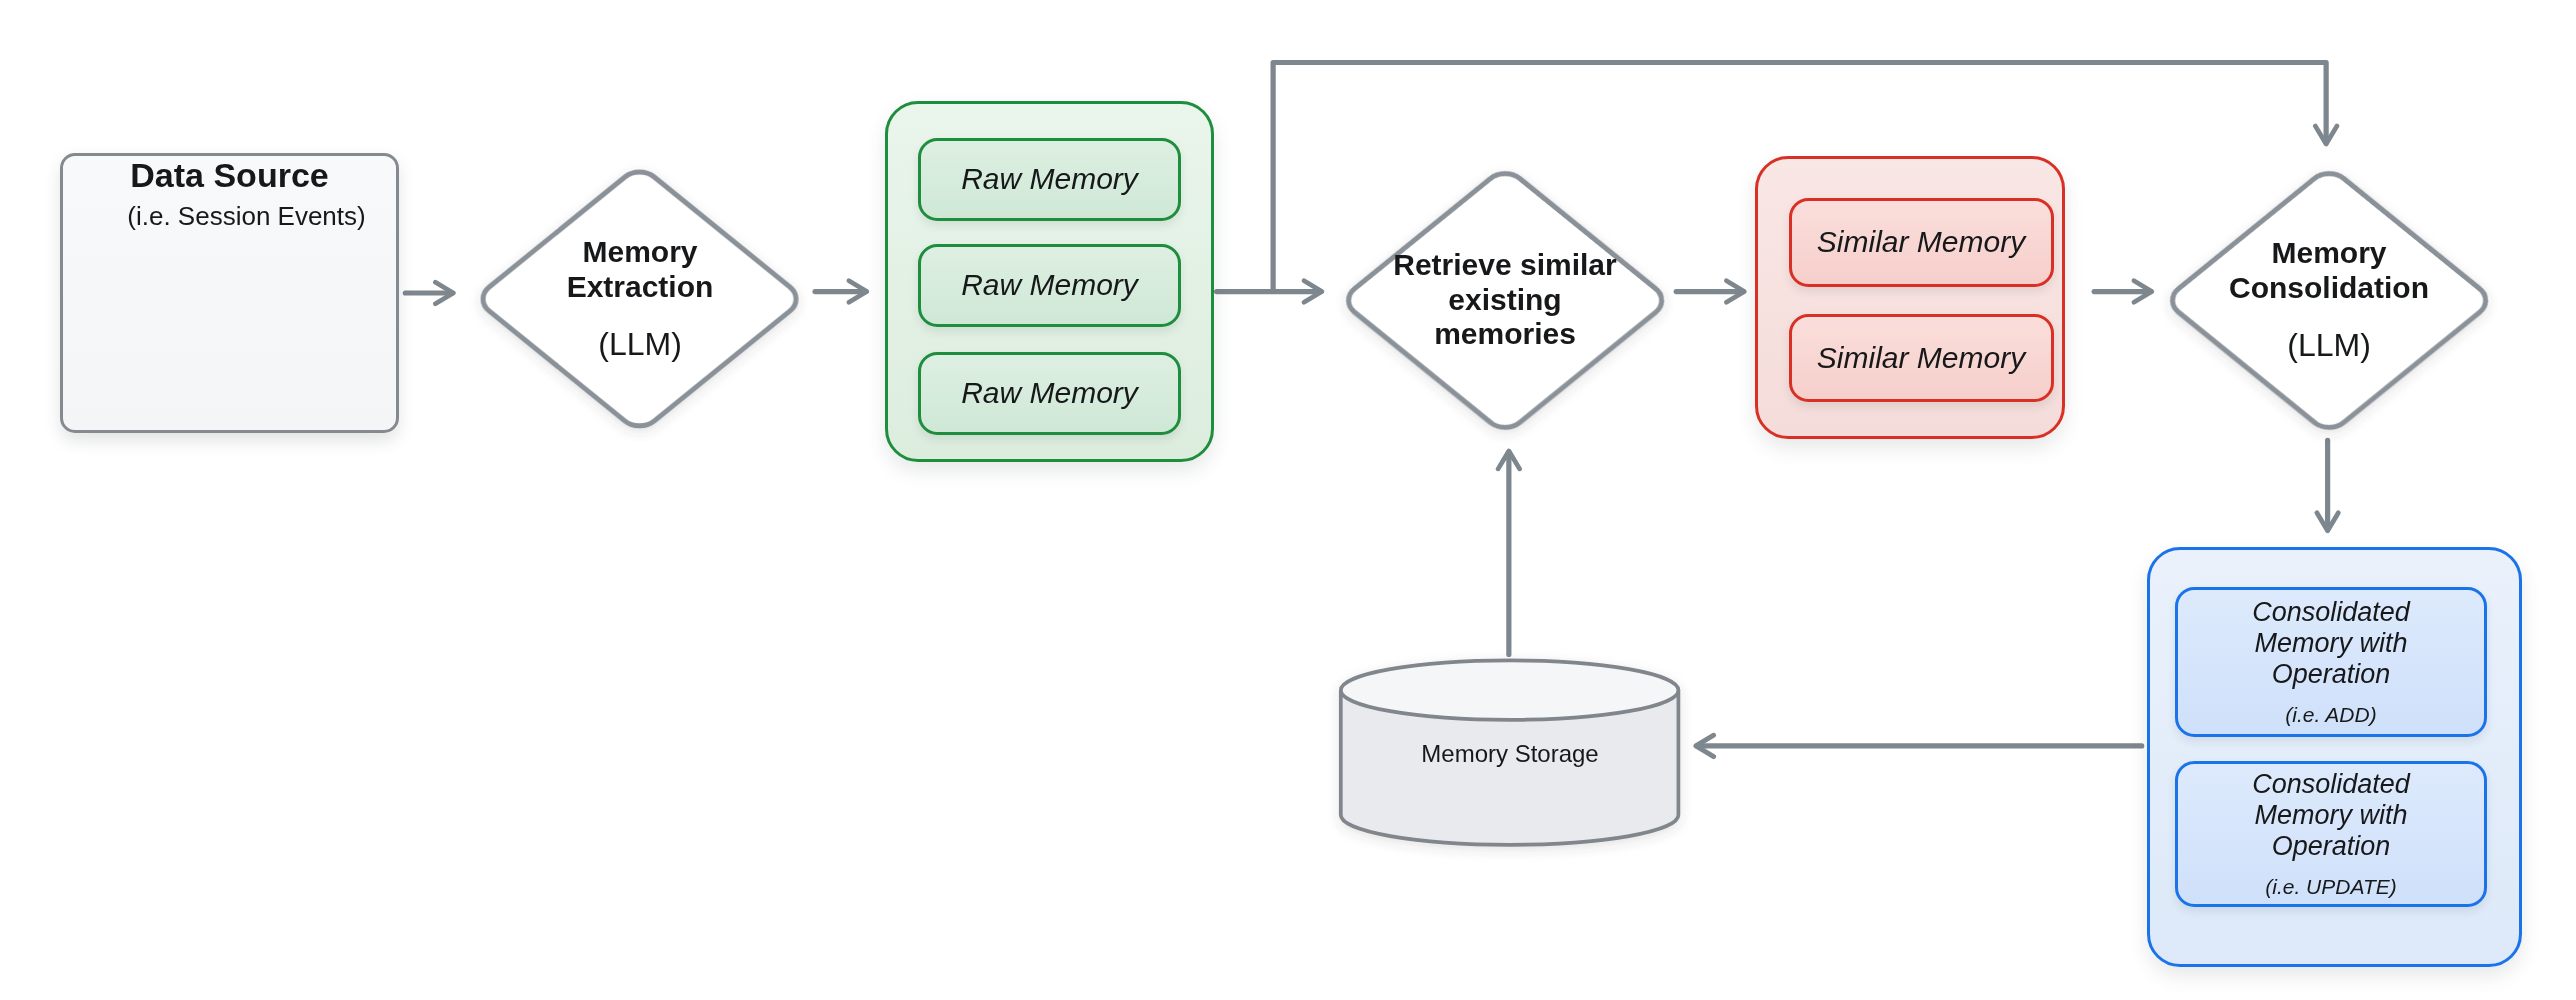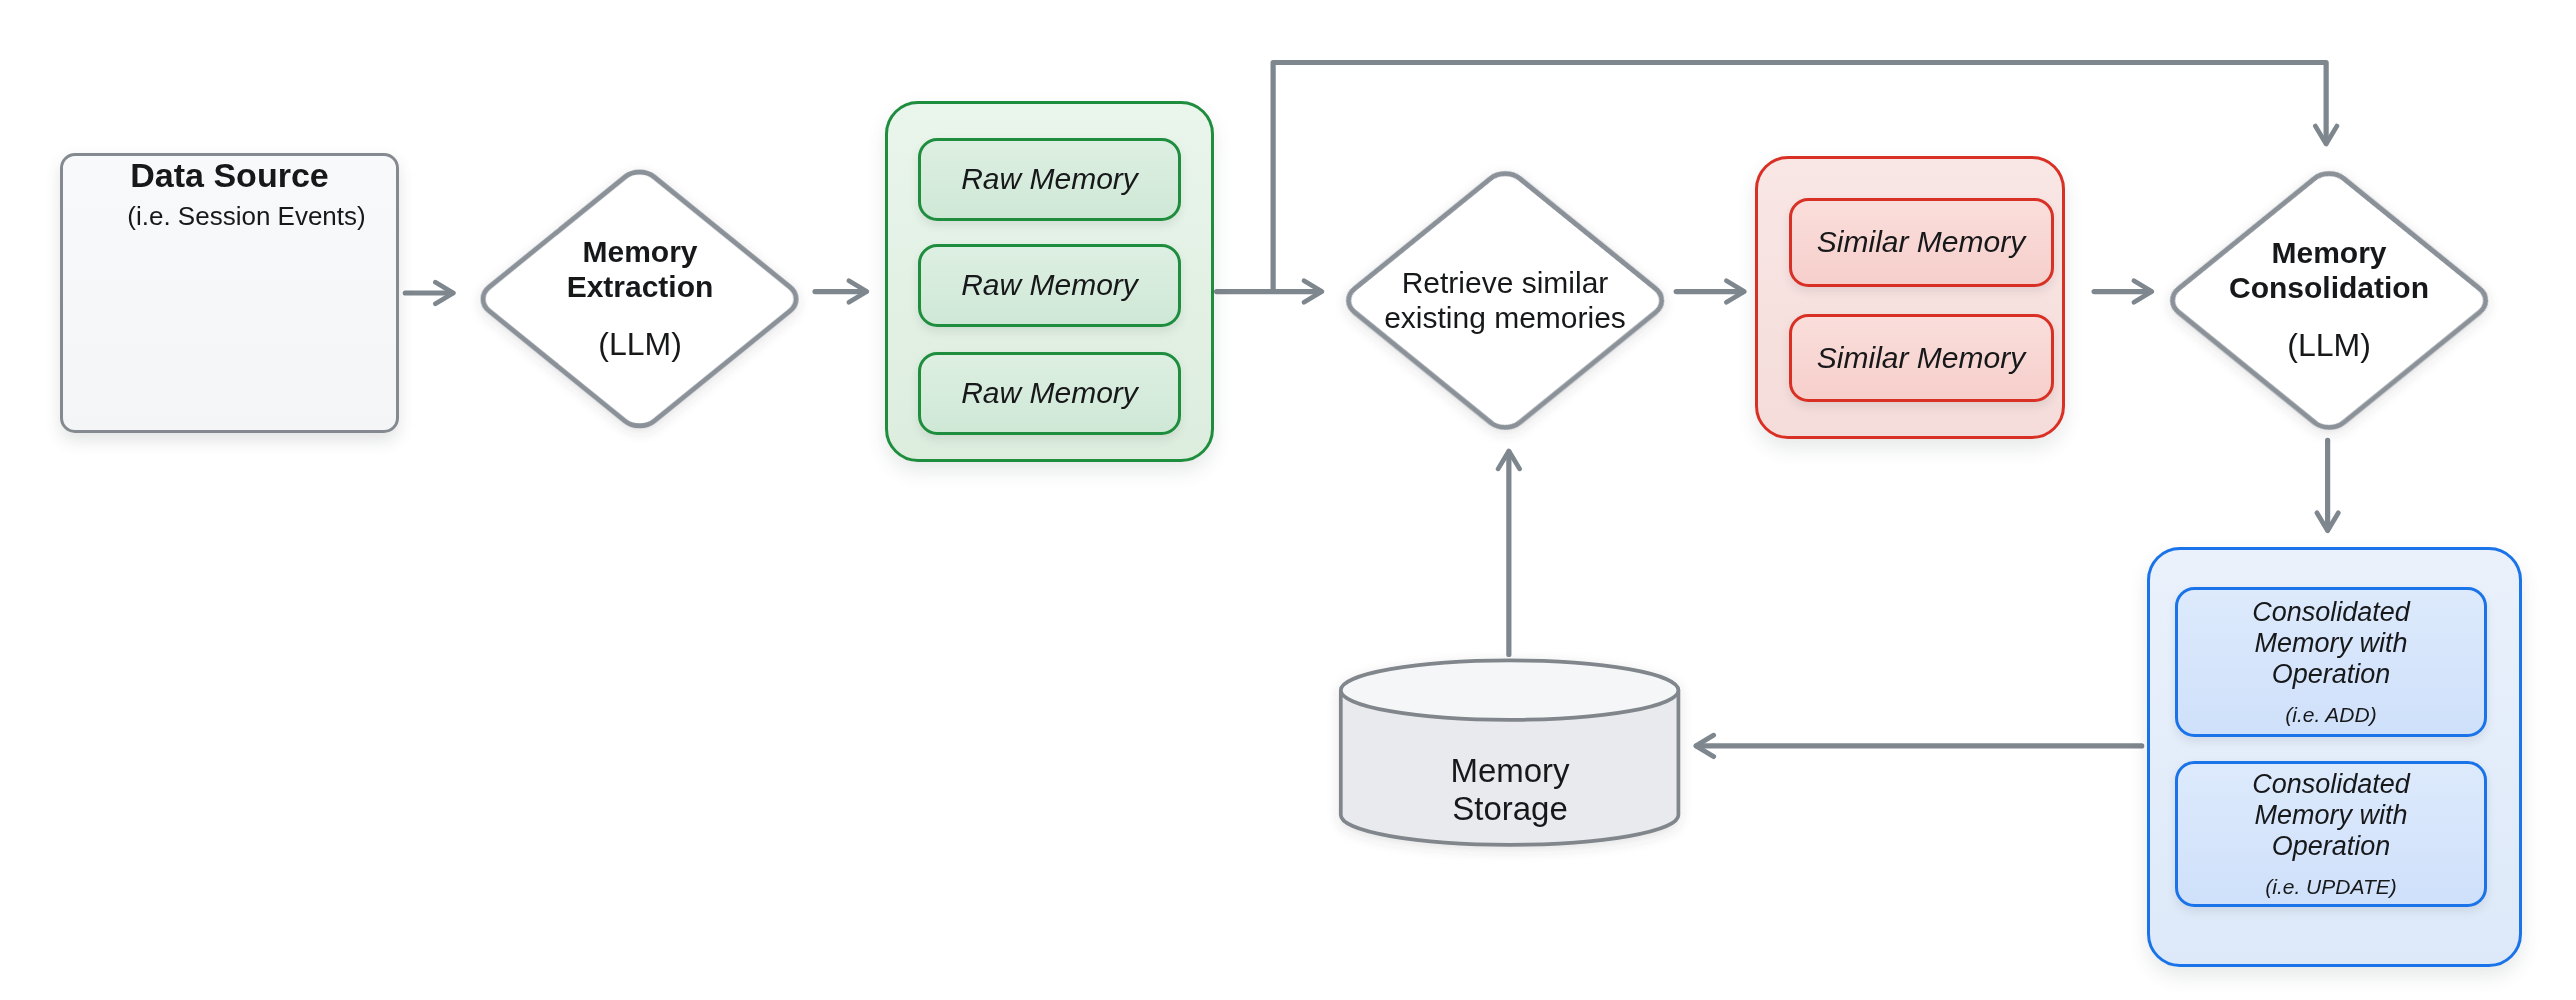--- a/index.html
+++ b/index.html
@@ -20,21 +20,21 @@
     box-shadow:0 7.4px 16.4px rgba(60,64,67,.14);
     display:flex;flex-direction:column;align-items:center;justify-content:flex-start;
   }
   .box-plain .node-title{font-size:34px;font-weight:700;}
   .box-plain .node-sub{font-size:26px;margin-top:6px;margin-left:34px;}
 
   
   .diamond-label .node-title{font-size:30px;font-weight:600;}
   .diamond-label .node-sub{font-size:32px;margin-top:22px;}
   .diamond-label{width:238px;}
-  .diamond-label.light .node-title{font-weight:400;}
+  .diamond-label.light .node-title{font-weight:700;}
 
   
   .group{
     position:absolute;box-sizing:border-box;border-radius:33px;
     box-shadow:0 9px 19.3px rgba(60,64,67,.12);
   }
   .group.green{left:885px;top:101px;width:329px;height:361px;
     border:3px solid #1e8e3e;background:linear-gradient(180deg,#eaf5ec,#dcedde);}
   .group.red{left:1755px;top:156px;width:310px;height:283px;
     border:3px solid #d93025;background:linear-gradient(180deg,#f9e7e5,#f4dcda);}
@@ -49,21 +49,21 @@
   .chip.green{left:30px;width:263px;height:83px;border:3.7px solid #1e8e3e;
     background:linear-gradient(180deg,#ddefe2,#cfe8d6);font-size:30px;font-weight:500;}
   .chip.red{left:30.5px;width:265px;height:89px;border:3.7px solid #d93025;
     background:linear-gradient(180deg,#fadedb,#f6cfcb);font-size:30px;font-weight:500;}
   .chip.blue{left:25px;width:312px;border:3.7px solid #1a73e8;
     background:linear-gradient(180deg,#ddeafc,#cfe0fa);font-size:27px;font-weight:500;}
   .chip.blue .node-sub{font-size:21px;margin-top:12px;}
   .chip .inner{padding:0 31px;}
 
   
-  .cyl-label{width:178px;font-size:33px;font-weight:500;margin-top:36px;}
+  .cyl-label{width:178px;font-size:24px;font-weight:500;}
 </style>
 </head>
 <body>
 
 <div class="canvas">
 
   <svg class="layer" width="2576" height="1001" viewBox="0 0 3464 1346">
     <defs>
       <marker id="ah" viewBox="0 0 12 12" refX="9.5" refY="6" markerWidth="5.5" markerHeight="5.5" orient="auto" markerUnits="strokeWidth">
         <path d="M2.5,1.5 L10,6 L2.5,10.5" fill="none" stroke="#7e868e" stroke-width="2" stroke-linecap="round" stroke-linejoin="round"></path>

